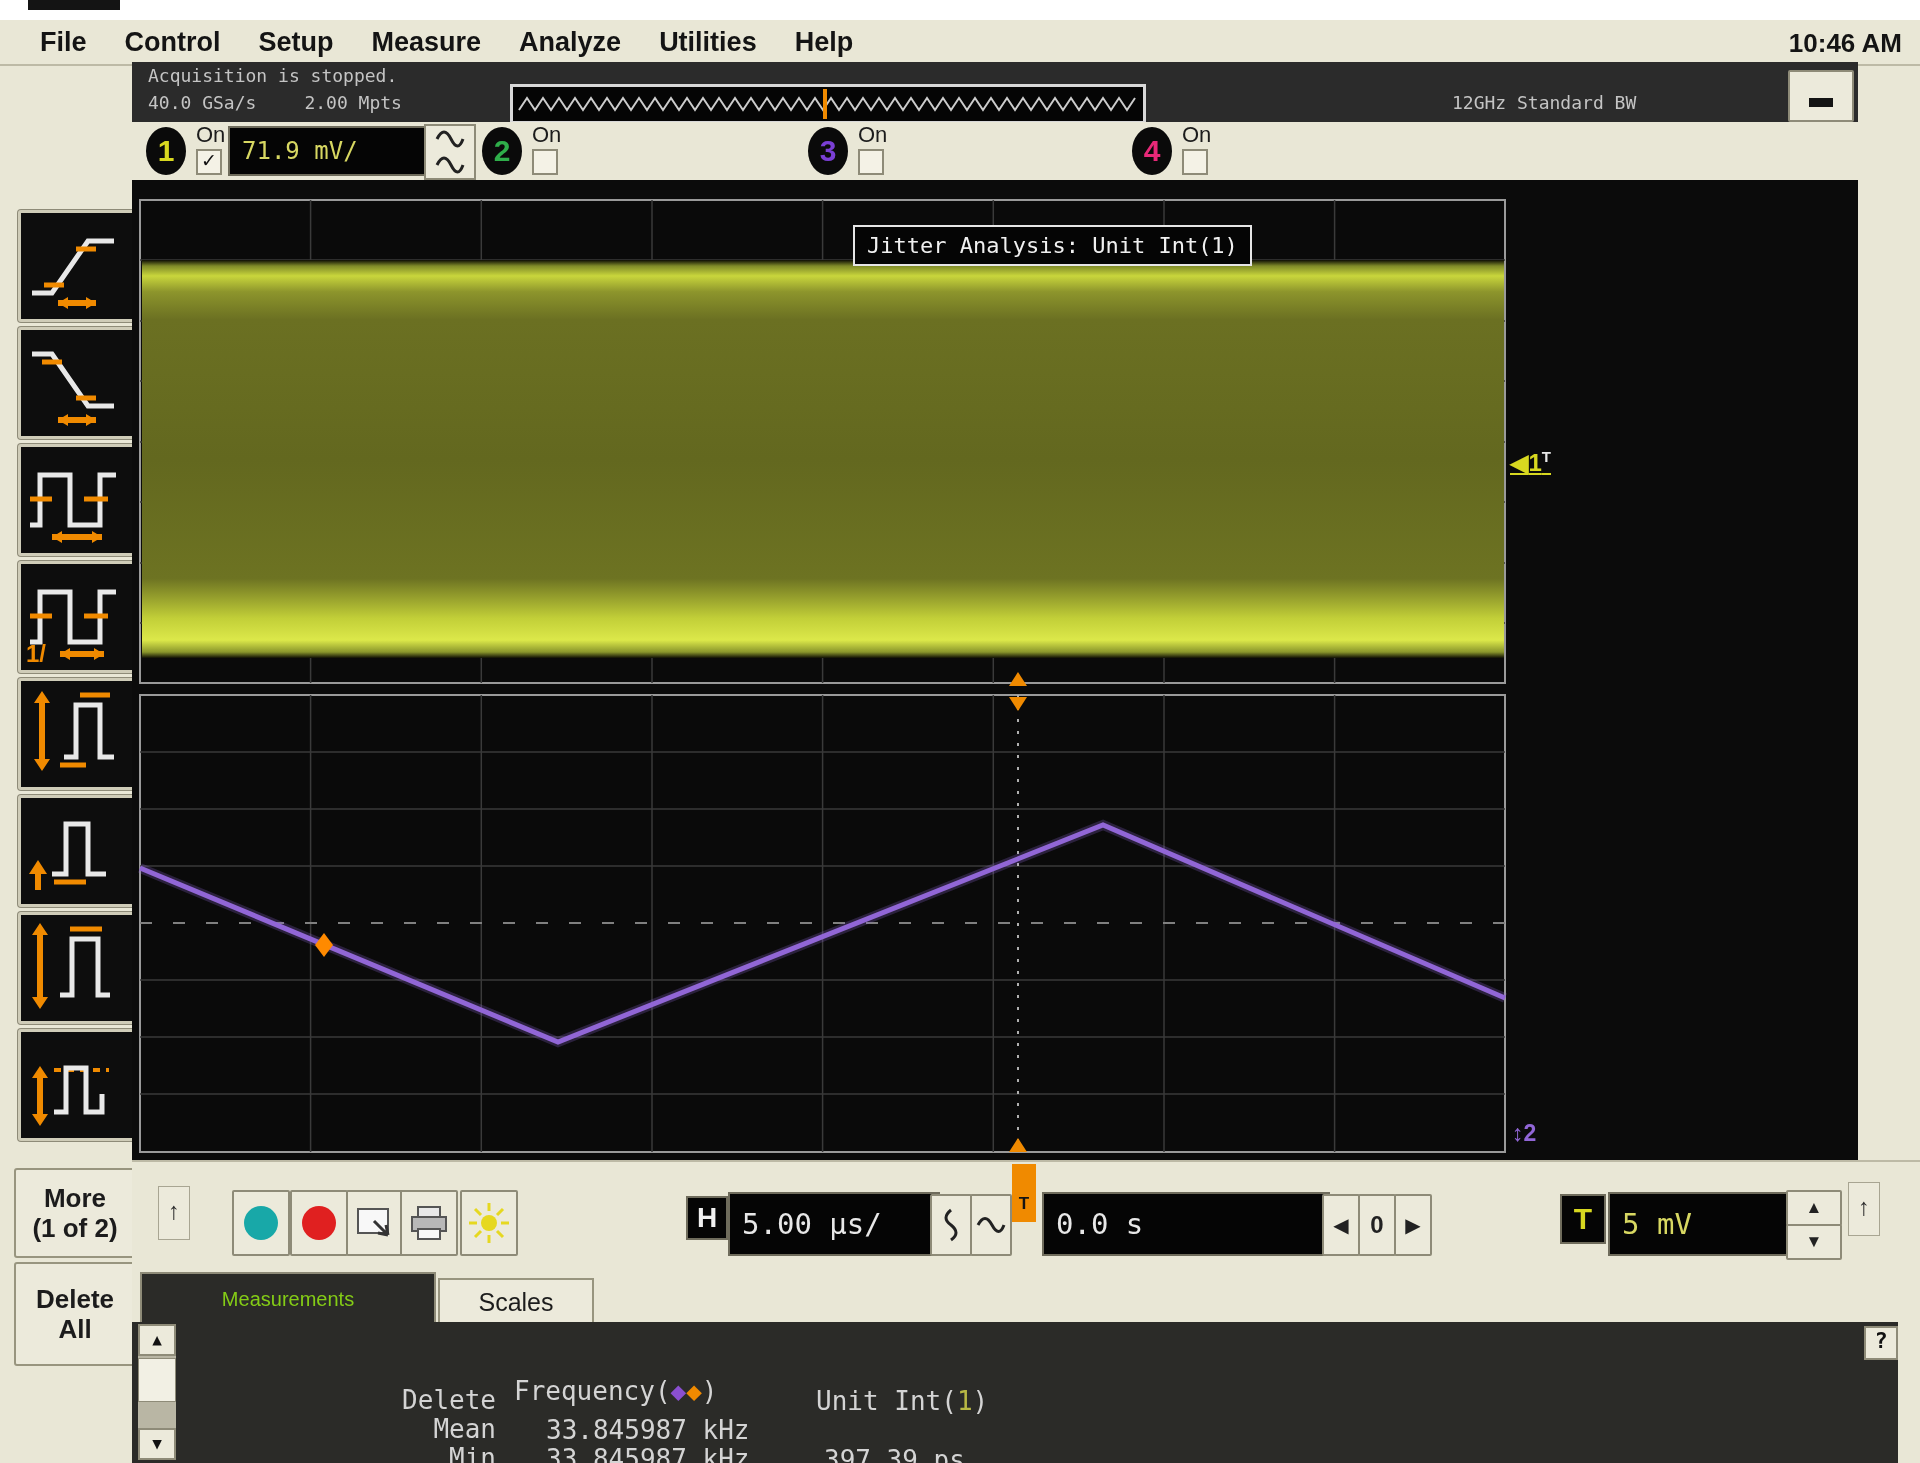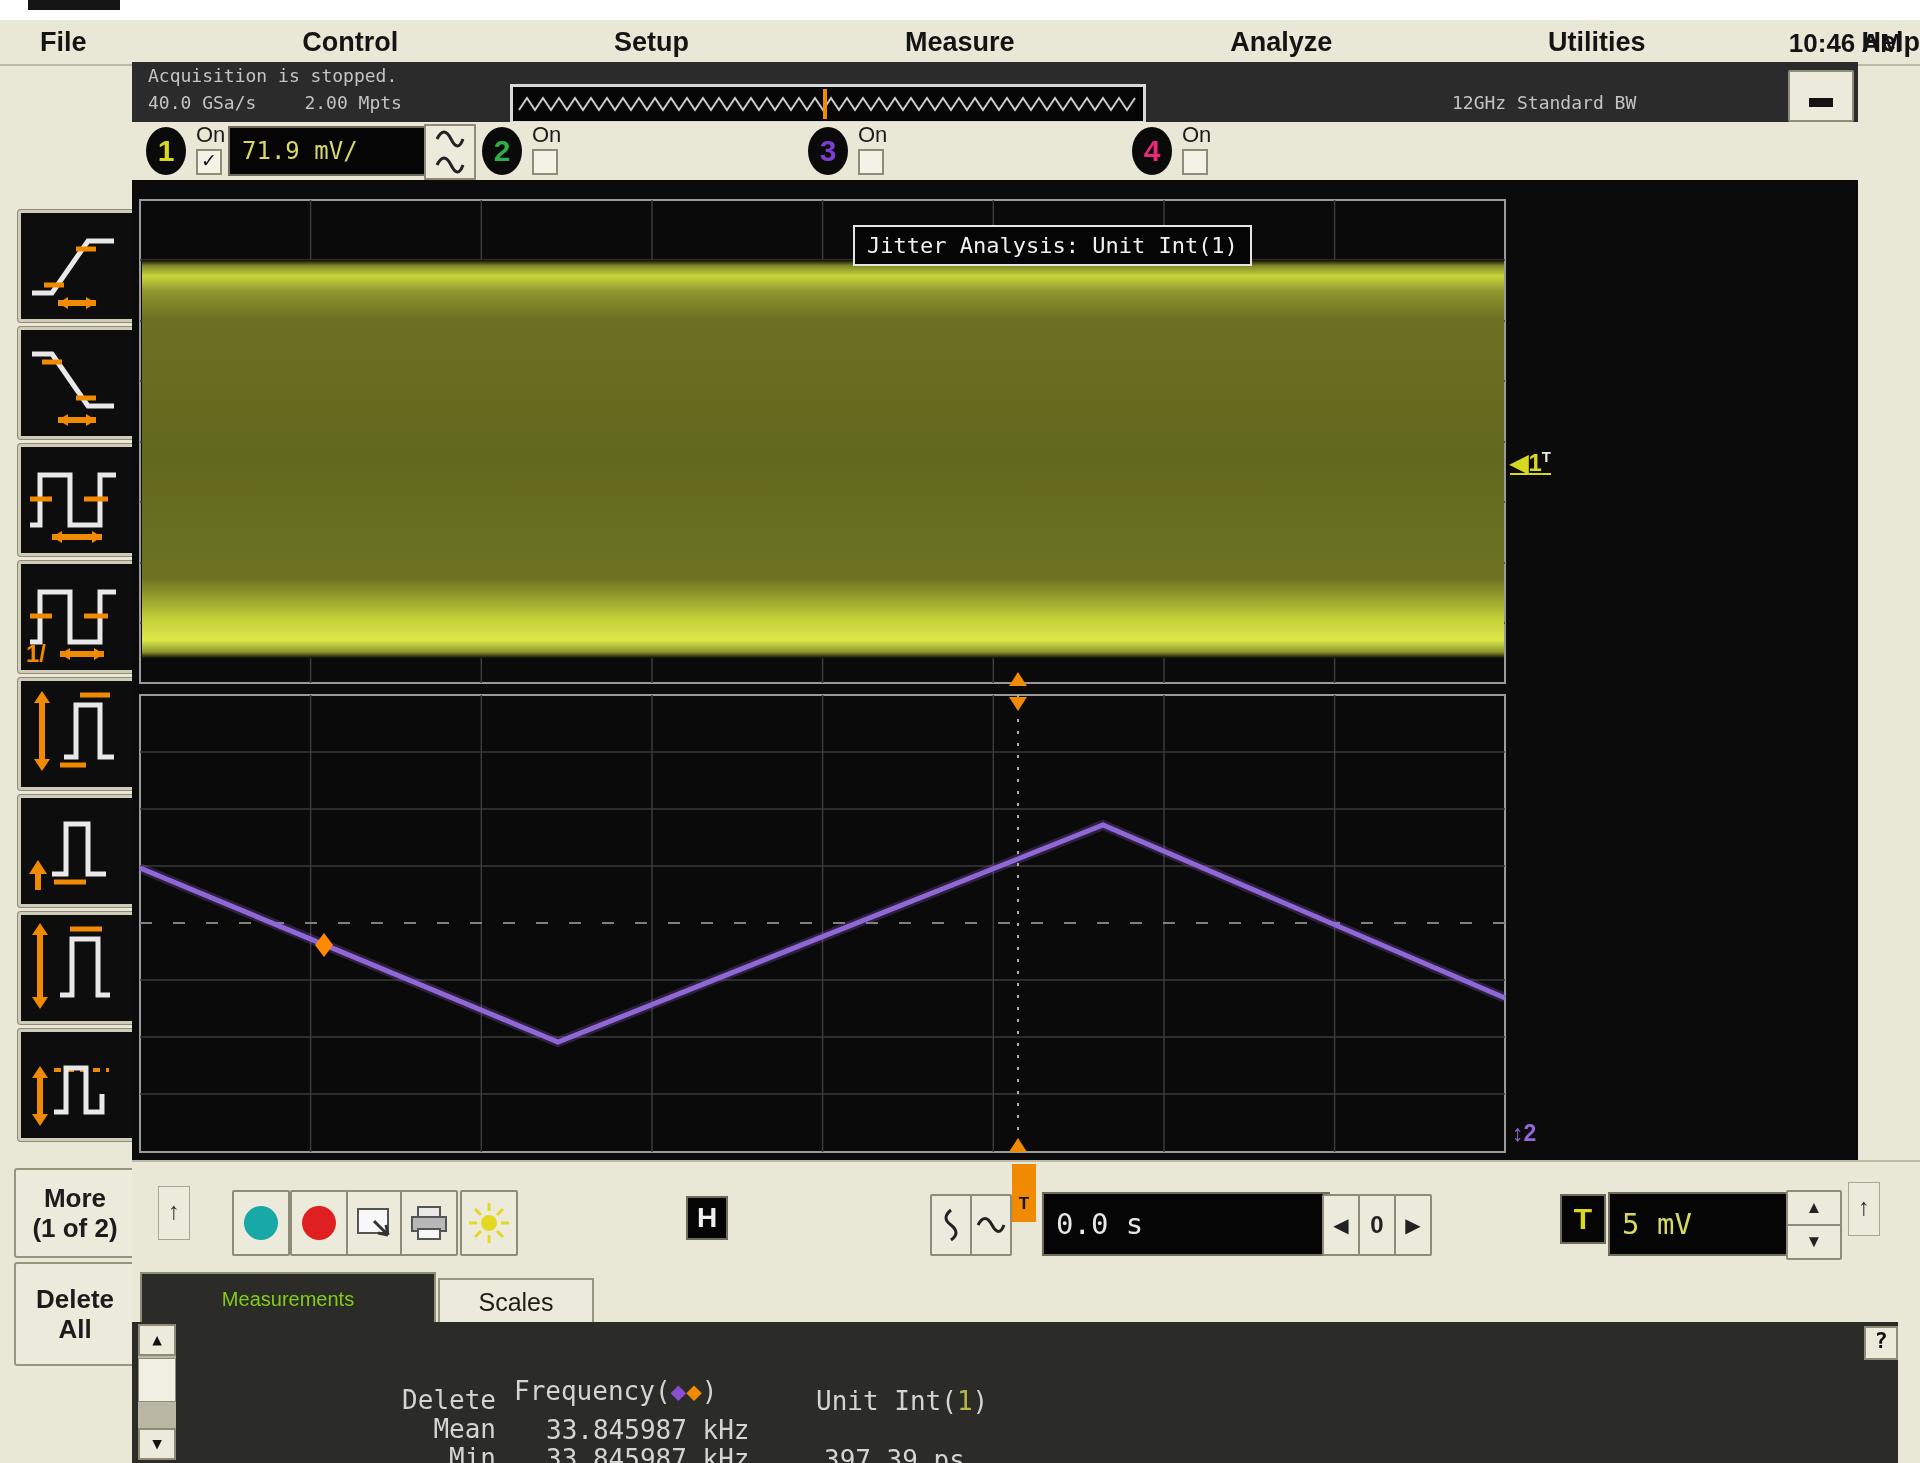--- a/index.html
+++ b/index.html
@@ -1,17 +1,17 @@
 <!DOCTYPE html>
 <html><head>
 <meta charset="utf-8">
 <style>
   html,body{margin:0;padding:0;}
   body{width:1920px;height:1463px;position:relative;background:#e9e7d6;font-family:"Liberation Sans",sans-serif;overflow:hidden;}
-  .abs{position:absolute;justify-content:space-between;}
+  .abs{position:absolute;}
   
   .top-strip{left:0;top:0;width:1920px;height:20px;background:#ffffff;}
   .top-artifact{left:28px;top:0;width:92px;height:10px;background:#141414;}
   
   .menubar{left:0;top:20px;width:1920px;height:44px;background:#e9e7d6;border-bottom:2px solid #bdbaa6;display:flex;align-items:center;font-size:27px;font-weight:700;color:#141414;}
   .menubar .mi{margin-left:38px;cursor:default;}
   .menubar .mi:first-child{margin-left:40px;}
   .clock{position:absolute;right:18px;top:8px;font-size:26px;font-weight:700;}
   
   .side-btn{left:18px;width:112px;background:#0d0d0d;border:3px solid #cfccb8;border-radius:3px;box-shadow:0 0 0 1px #8e8b78;}
@@ -314,20 +314,21 @@
           <line x1="34" y1="22" x2="42" y2="22"></line>
         <line x1="8" y1="8" x2="14" y2="14"></line>
           <line x1="30" y1="30" x2="36" y2="36"></line>
         <line x1="8" y1="36" x2="14" y2="30"></line>
           <line x1="30" y1="14" x2="36" y2="8"></line>
       </g>
     </svg>
   </div>
 
   <div class="badge" style="left:554px;top:34px;width:38px;height:40px;color:#f0f0f0;font-size:28px;">H</div>
+  <div class="lcd" style="position:absolute;left:596px;top:30px;width:196px;height:60px;font-size:29px;">5.00 µs/</div>
   <div class="tbtn" style="left:798px;top:32px;width:38px;height:58px;">
     <svg width="16" height="34" viewBox="0 0 16 34">
         <path d="M8 2 q-10 8 0 15 q10 8 0 15" stroke="#222" stroke-width="3" fill="none"></path>
       </svg>
   </div>
   <div class="tbtn" style="left:838px;top:32px;width:38px;height:58px;">
     <svg width="30" height="16" viewBox="0 0 30 16">
         <path d="M2 8 q7 -13 14 0 q7 13 12 0" stroke="#222" stroke-width="3" fill="none"></path>
       </svg>
   </div>

